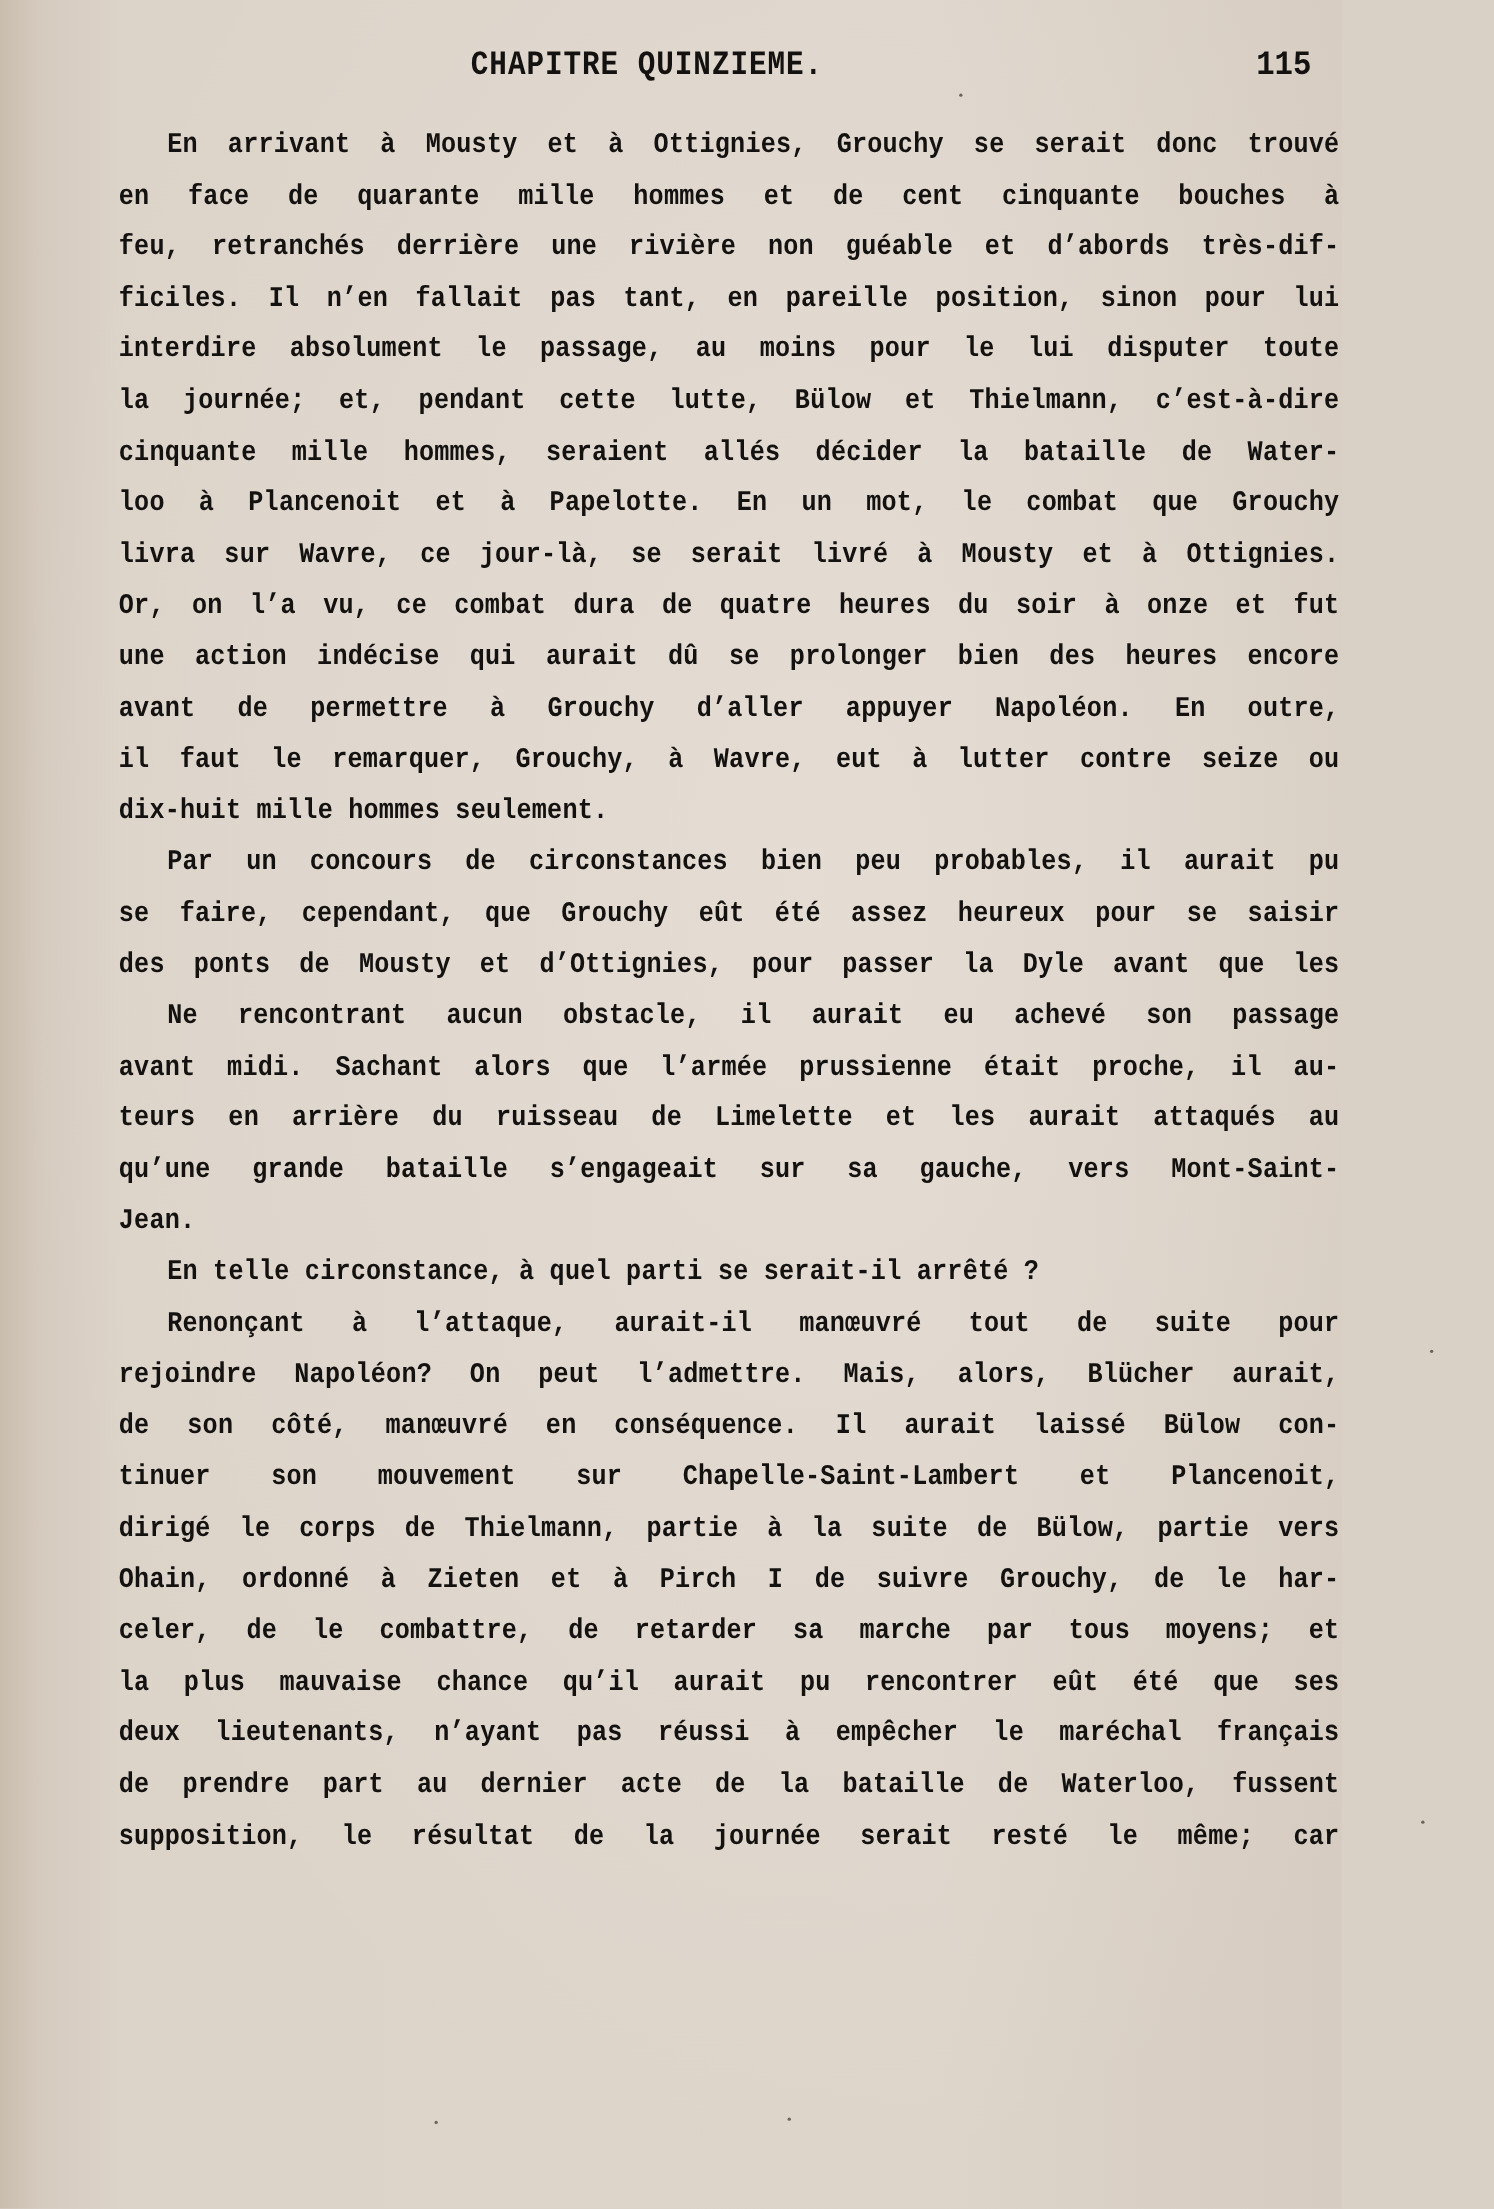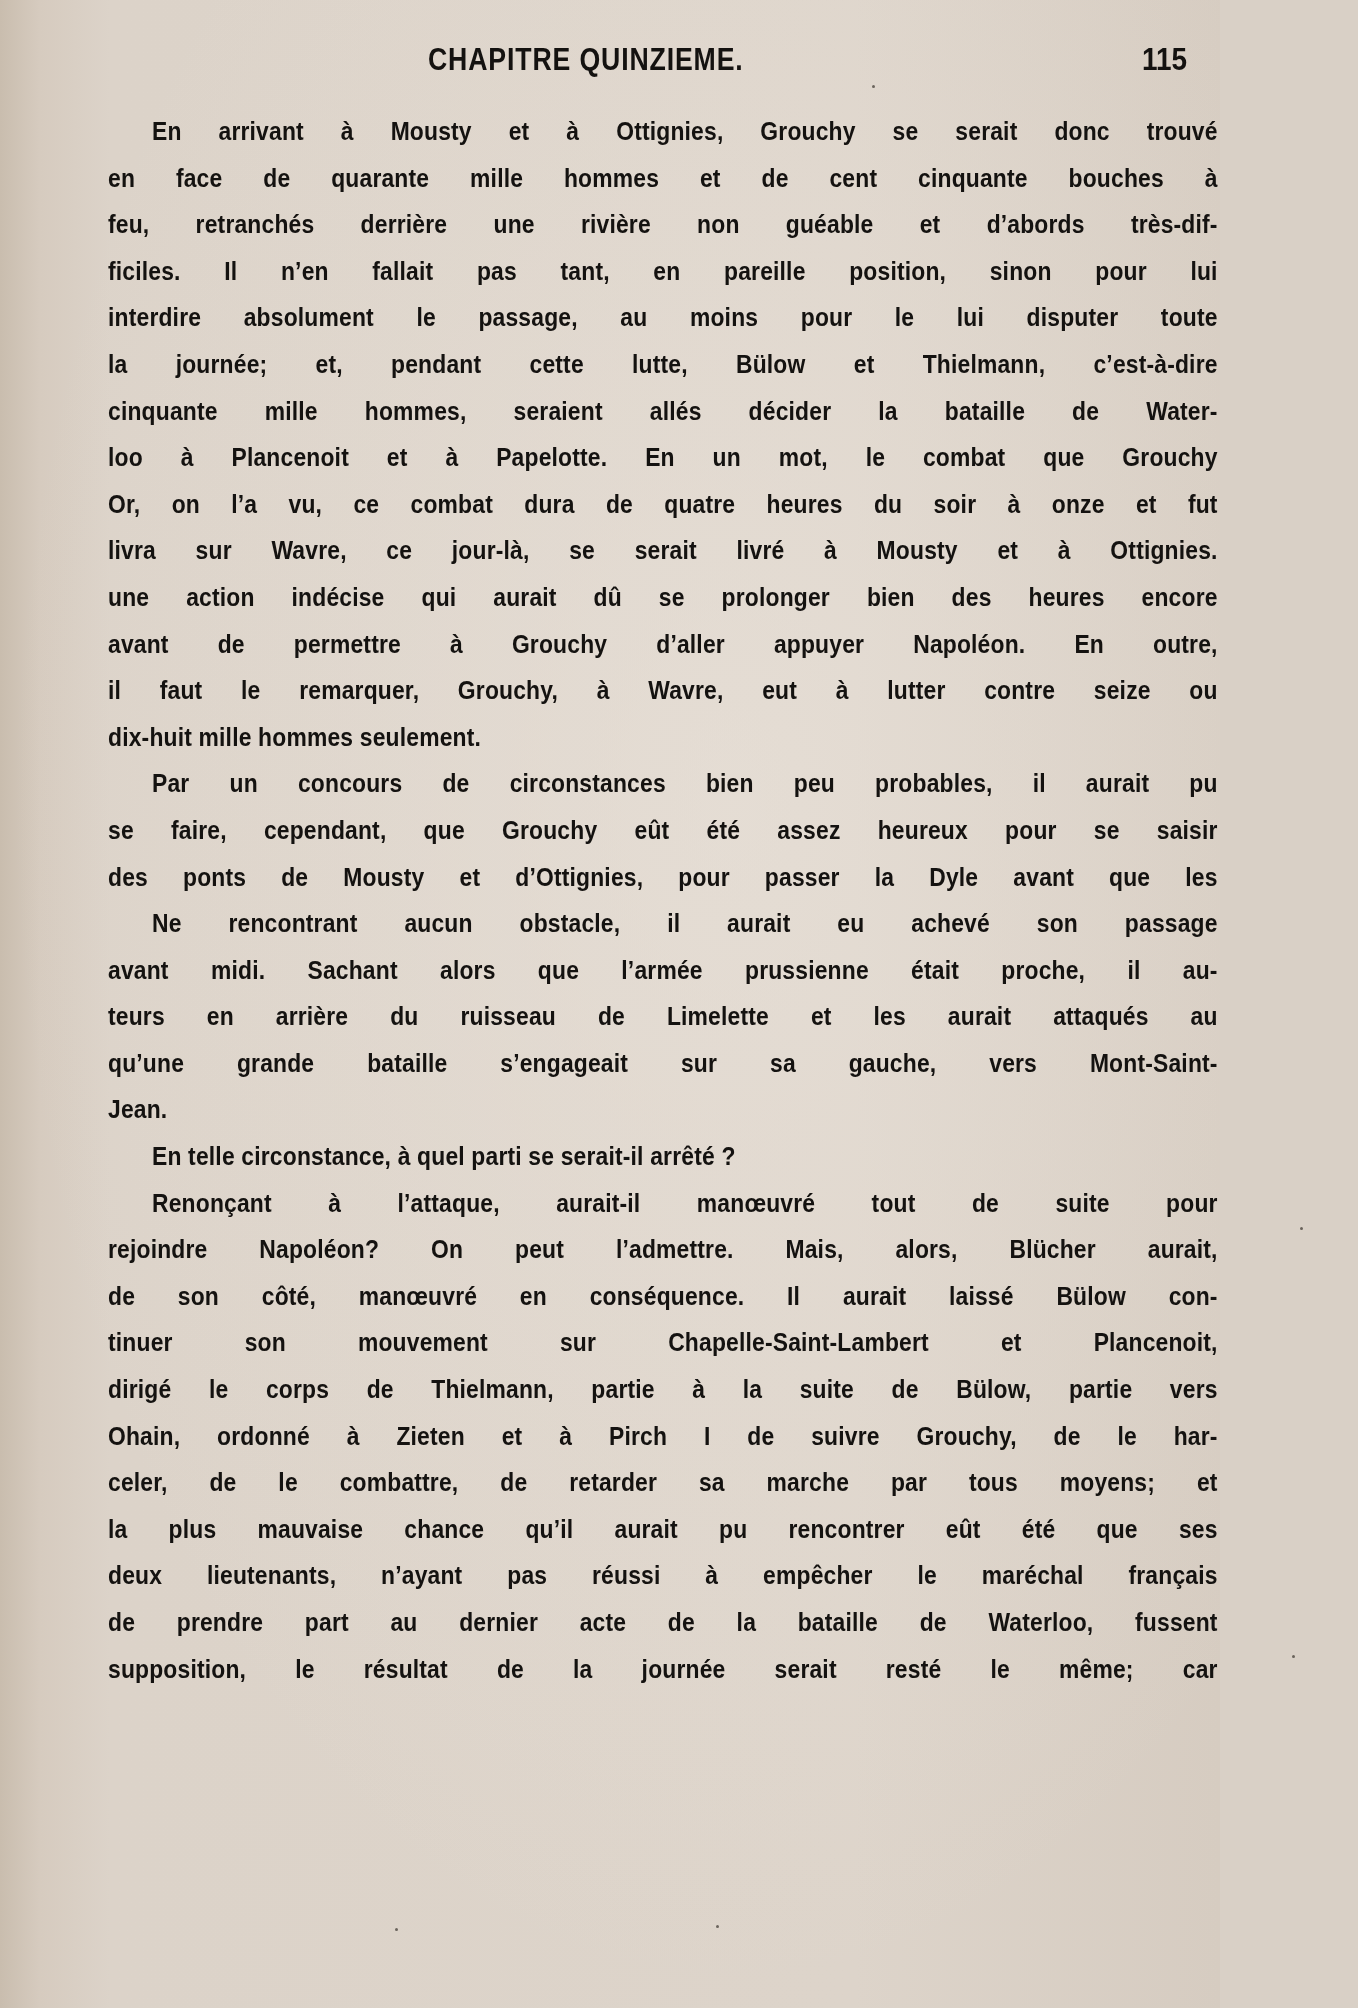--- a/index.html
+++ b/index.html
@@ -12,21 +12,21 @@
     overflow: hidden;
     background: #d9d0c6;
   }
   .page {
     position: relative;
     width: 1220px;
     height: 2008px;
     background:
       radial-gradient(ellipse at 60% 40%, rgba(235,228,220,0.55) 0%, rgba(235,228,220,0) 70%),
       linear-gradient(90deg, #c9bdae 0px, #d6cbbf 40px, #dcd3c9 110px, #ddd4ca 70%, #d6ccc1 100%);
-    font-family: Liberation Sans, sans-serif;
+    font-family: Liberation Mono, monospace;
     color: #141210;
   }
   .running-head {
     position: absolute;
     top: 42px;
     left: 0;
     width: 1358px;
     height: 44px;
   }
   .chapter-title {
@@ -97,22 +97,22 @@
 
   <div class="body-text" id="body-text">
       <div class="line indent"><span>En arrivant à Mousty et à Ottignies, Grouchy se serait donc trouvé</span></div>
       <div class="line"><span>en face de quarante mille hommes et de cent cinquante bouches à</span></div>
       <div class="line"><span>feu, retranchés derrière une rivière non guéable et d’abords très-dif-</span></div>
       <div class="line"><span>ficiles. Il n’en fallait pas tant, en pareille position, sinon pour lui</span></div>
       <div class="line"><span>interdire absolument le passage, au moins pour le lui disputer toute</span></div>
       <div class="line"><span>la journée; et, pendant cette lutte, Bülow et Thielmann, c’est-à-dire</span></div>
       <div class="line"><span>cinquante mille hommes, seraient allés décider la bataille de Water-</span></div>
       <div class="line"><span>loo à Plancenoit et à Papelotte. En un mot, le combat que Grouchy</span></div>
+      <div class="line"><span>livra sur Wavre, ce jour-là, se serait livré à Mousty et à Ottignies.</span></div>
       <div class="line"><span>Or, on l’a vu, ce combat dura de quatre heures du soir à onze et fut</span></div>
-      <div class="line"><span>livra sur Wavre, ce jour-là, se serait livré à Mousty et à Ottignies.</span></div>
       <div class="line"><span>une action indécise qui aurait dû se prolonger bien des heures encore</span></div>
       <div class="line"><span>avant de permettre à Grouchy d’aller appuyer Napoléon. En outre,</span></div>
       <div class="line"><span>il faut le remarquer, Grouchy, à Wavre, eut à lutter contre seize ou</span></div>
       <div class="line last"><span>dix-huit mille hommes seulement.</span></div>
       <div class="line indent"><span>Par un concours de circonstances bien peu probables, il aurait pu</span></div>
       <div class="line"><span>se faire, cependant, que Grouchy eût été assez heureux pour se saisir</span></div>
       <div class="line"><span>des ponts de Mousty et d’Ottignies, pour passer la Dyle avant que les</span></div>
       <div class="line indent"><span>Ne rencontrant aucun obstacle, il aurait eu achevé son passage</span></div>
       <div class="line"><span>avant midi. Sachant alors que l’armée prussienne était proche, il au-</span></div>
       <div class="line"><span>teurs en arrière du ruisseau de Limelette et les aurait attaqués au</span></div>

